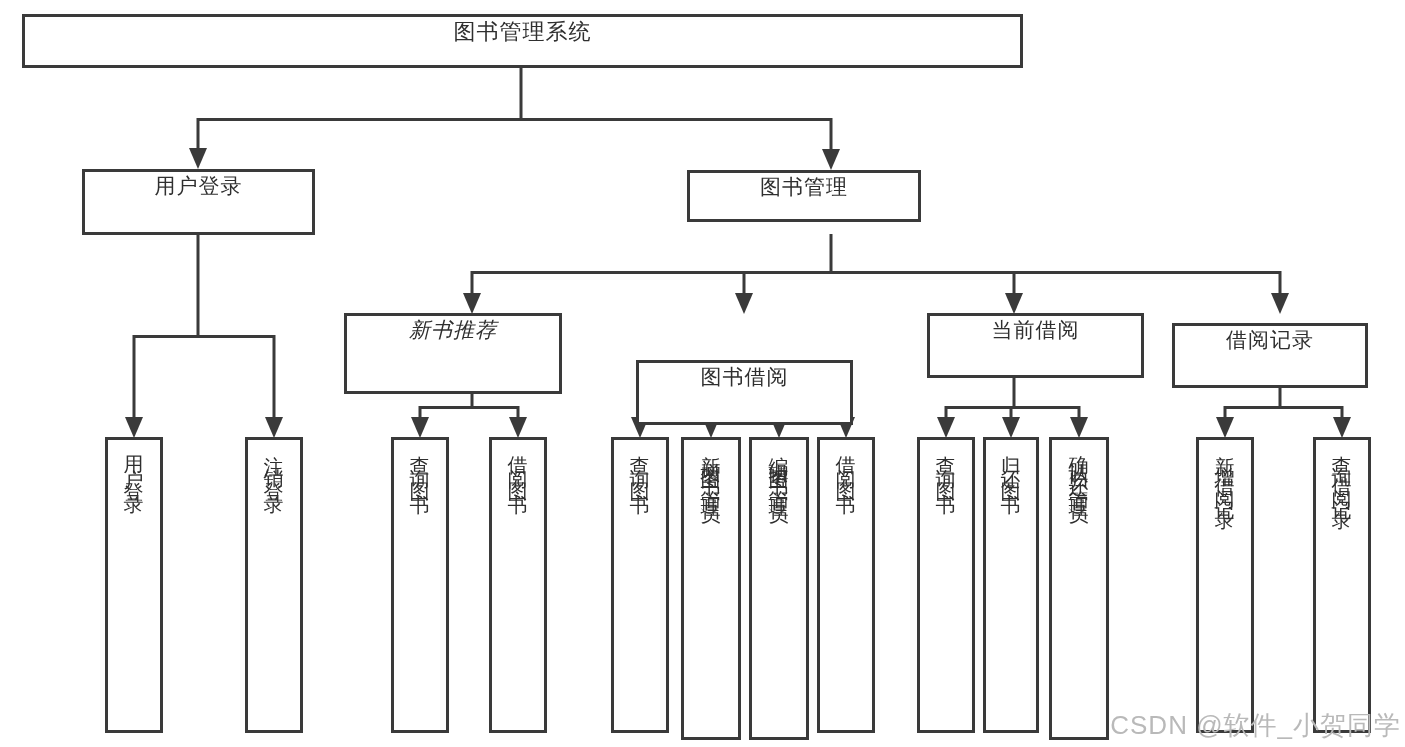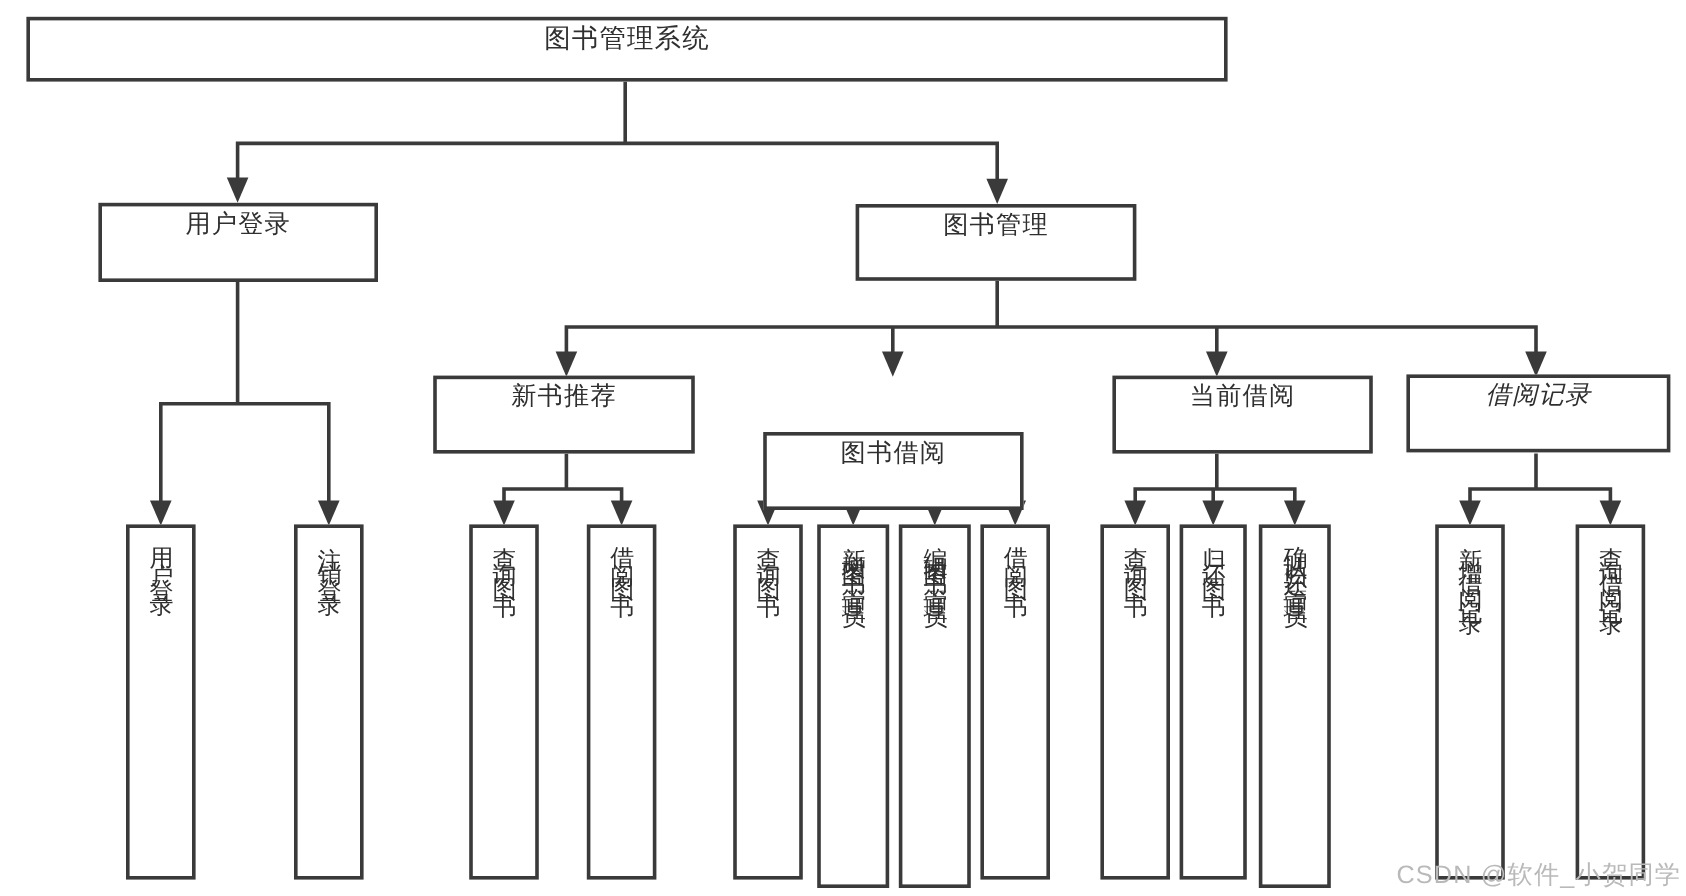--- a/index.html
+++ b/index.html
@@ -34,21 +34,21 @@
     text-orientation: mixed;
     font-size: 20px;
     line-height: 1;
     letter-spacing: 13px;
     color: #2f2f2f;
   }
   .vtext.dense { letter-spacing: 7px; }
   .watermark {
     position: absolute;
     right: 4px; bottom: 4px;
-    font-size: 21px;
+    font-size: 26px;
     color: #b9b9b9;
     letter-spacing: 1px;
     white-space: nowrap;
   }
 </style>
 </head>
 <body>
 
 <div class="canvas">
 
@@ -99,34 +99,34 @@
     </g>
   </svg>
 
   <div class="node" style="left:22px; top:14px; width:1001px; height:54px;">
     <span class="hlabel root-label">图书管理系统</span>
   </div>
 
   <div class="node" style="left:82px; top:169px; width:233px; height:66px;">
     <span class="hlabel">用户登录</span>
   </div>
-  <div class="node" style="left:713px; top:170px; width:234px; height:64px;">
+  <div class="node" style="left:687px; top:170px; width:234px; height:52px;">
     <span class="hlabel">图书管理</span>
   </div>
 
-  <div class="node" style="left:361px; top:313px; width:218px; height:65px;">
+  <div class="node" style="left:344px; top:313px; width:218px; height:81px;font-style:italic;">
     <span class="hlabel">新书推荐</span>
   </div>
   <div class="node" style="left:636px; top:313px; width:217px; height:65px;margin-top:47px;">
     <span class="hlabel">图书借阅</span>
   </div>
   <div class="node" style="left:906px; top:313px; width:217px; height:65px;margin-left:21px;">
     <span class="hlabel">当前借阅</span>
   </div>
-  <div class="node" style="left:1172px; top:312px; width:220px; height:65px;font-style:italic;">
+  <div class="node" style="left:1172px; top:323px; width:196px; height:65px;">
     <span class="hlabel">借阅记录</span>
   </div>
 
   <div class="node" style="left:105px; top:437px; width:58px; height:296px;">
     <span class="vtext">用户登录</span>
   </div>
   <div class="node" style="left:245px; top:437px; width:58px; height:296px;">
     <span class="vtext">注销登录</span>
   </div>
 

